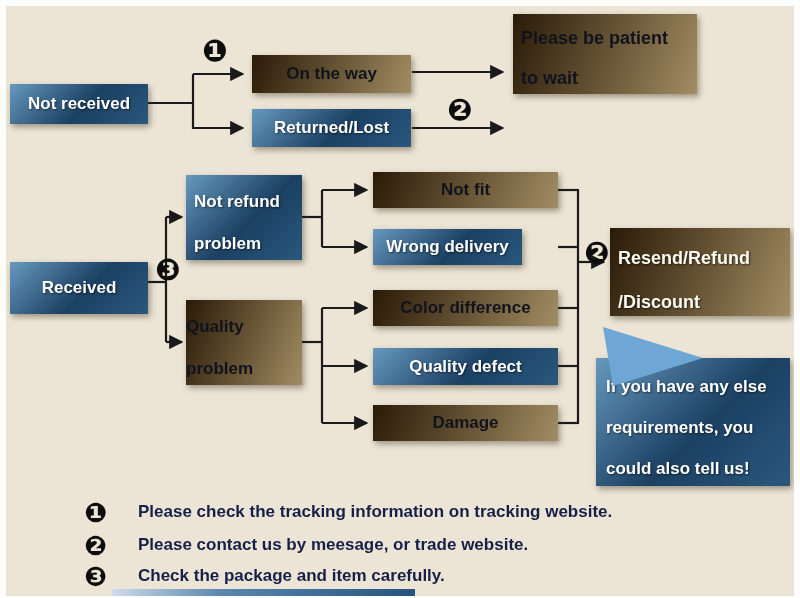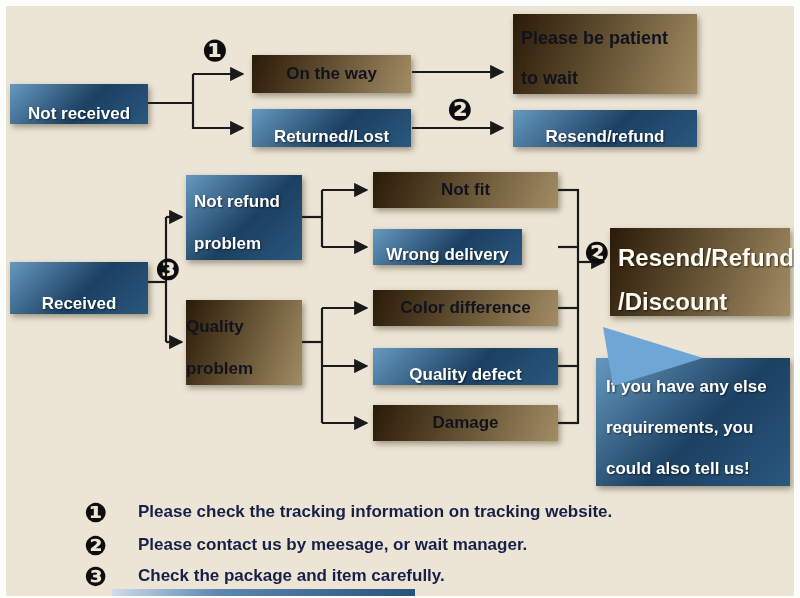--- a/index.html
+++ b/index.html
@@ -18,21 +18,20 @@
     font-size:17px;
     box-shadow:2px 3px 6px rgba(60,48,25,.45);
     box-sizing:border-box;
   }
   .box.center{display:flex;align-items:center;justify-content:center;text-align:center;}
   .box.block{display:block;text-align:left;}
   .box.blue{
     background:linear-gradient(135deg,#6699bf 0%, #1b4062 55%, #2a587e 100%);
     color:#ffffff;
     text-shadow:1px 1px 2px rgba(0,0,0,.55);
-    align-items:flex-end;
   }
   .box.brown{
     background:linear-gradient(110deg,#2a1b08 0%, #6b5838 55%, #a18c63 100%);
     color:#10131d;
   }
   .box.brown.white-text{color:#fdfbf2;text-shadow:1px 1px 2px rgba(0,0,0,.6);}
   .num{
     position:absolute;z-index:4;
     font-size:30px;line-height:1;color:#0d0d0d;
     font-family:"DejaVu Sans", sans-serif;
@@ -114,23 +113,20 @@
   </div>
 
   <div class="box blue center" style="left:252px;top:109px;width:159px;height:38px;">
     <span>Returned/Lost</span>
   </div>
 
   <div class="box brown block" style="left:513px;top:14px;width:184px;height:80px;padding:4px 14px 0 8px;font-size:18px;line-height:40px;">
     <span>Please be patient to wait</span>
   </div>
 
-  <div class="box blue center" style="left:513px;top:110px;width:184px;height:37px;">
-    <span>Resend/refund</span>
-  </div>
 
   <div class="box blue center" style="left:10px;top:262px;width:138px;height:52px;">
     <span>Received</span>
   </div>
 
   <div class="box blue block" style="left:186px;top:175px;width:116px;height:85px;padding:6px 8px 0 8px;line-height:42px;">
     <span>Not refund problem</span>
   </div>
 
   <div class="box brown block" style="left:186px;top:300px;width:116px;height:85px;padding:6px 8px 0 0;line-height:42px;">
@@ -150,21 +146,21 @@
   </div>
 
   <div class="box blue center" style="left:373px;top:348px;width:185px;height:37px;">
     <span>Quality defect</span>
   </div>
 
   <div class="box brown center" style="left:373px;top:405px;width:185px;height:36px;">
     <span>Damage</span>
   </div>
 
-  <div class="box brown block white-text" style="left:610px;top:228px;width:180px;height:88px;padding:8px 8px 0 8px;font-size:24px;line-height:44px;">
+  <div class="box brown block white-text" style="left:610px;top:228px;width:180px;height:88px;padding:8px 8px 0 8px;font-size:18px;line-height:44px;">
     <span>Resend/Refund /Discount</span>
   </div>
 
   <div class="box blue block" style="left:596px;top:358px;width:194px;height:128px;padding:8px 6px 0 10px;line-height:41px;">
     <span>If you have any else requirements, you could also tell us!</span>
   </div>
 
   <svg class="overlay" width="800" height="598" viewBox="0 0 800 598">
     <polygon points="603,327 703,358 613,386" fill="#6ea6d6"></polygon>
   </svg>
@@ -173,21 +169,21 @@
   <div class="num" style="left:447px;top:95px;">❷</div>
   <div class="num" style="left:155px;top:255px;">❸</div>
   <div class="num" style="left:584px;top:238px;">❷</div>
 
   <div class="legend-row" style="top:496px;">
     <span class="legend-num">❶</span>
     <span class="legend-text">Please check the tracking information on tracking website.</span>
   </div>
   <div class="legend-row" style="top:529px;">
     <span class="legend-num">❷</span>
-    <span class="legend-text">Please contact us by meesage, or wait manager.</span>
+    <span class="legend-text">Please contact us by meesage, or trade website.</span>
   </div>
   <div class="legend-row" style="top:560px;">
     <span class="legend-num">❸</span>
     <span class="legend-text">Check the package and item carefully.</span>
   </div>
 
   <div class="strip"></div>
 
   <div class="frame"></div>
 

